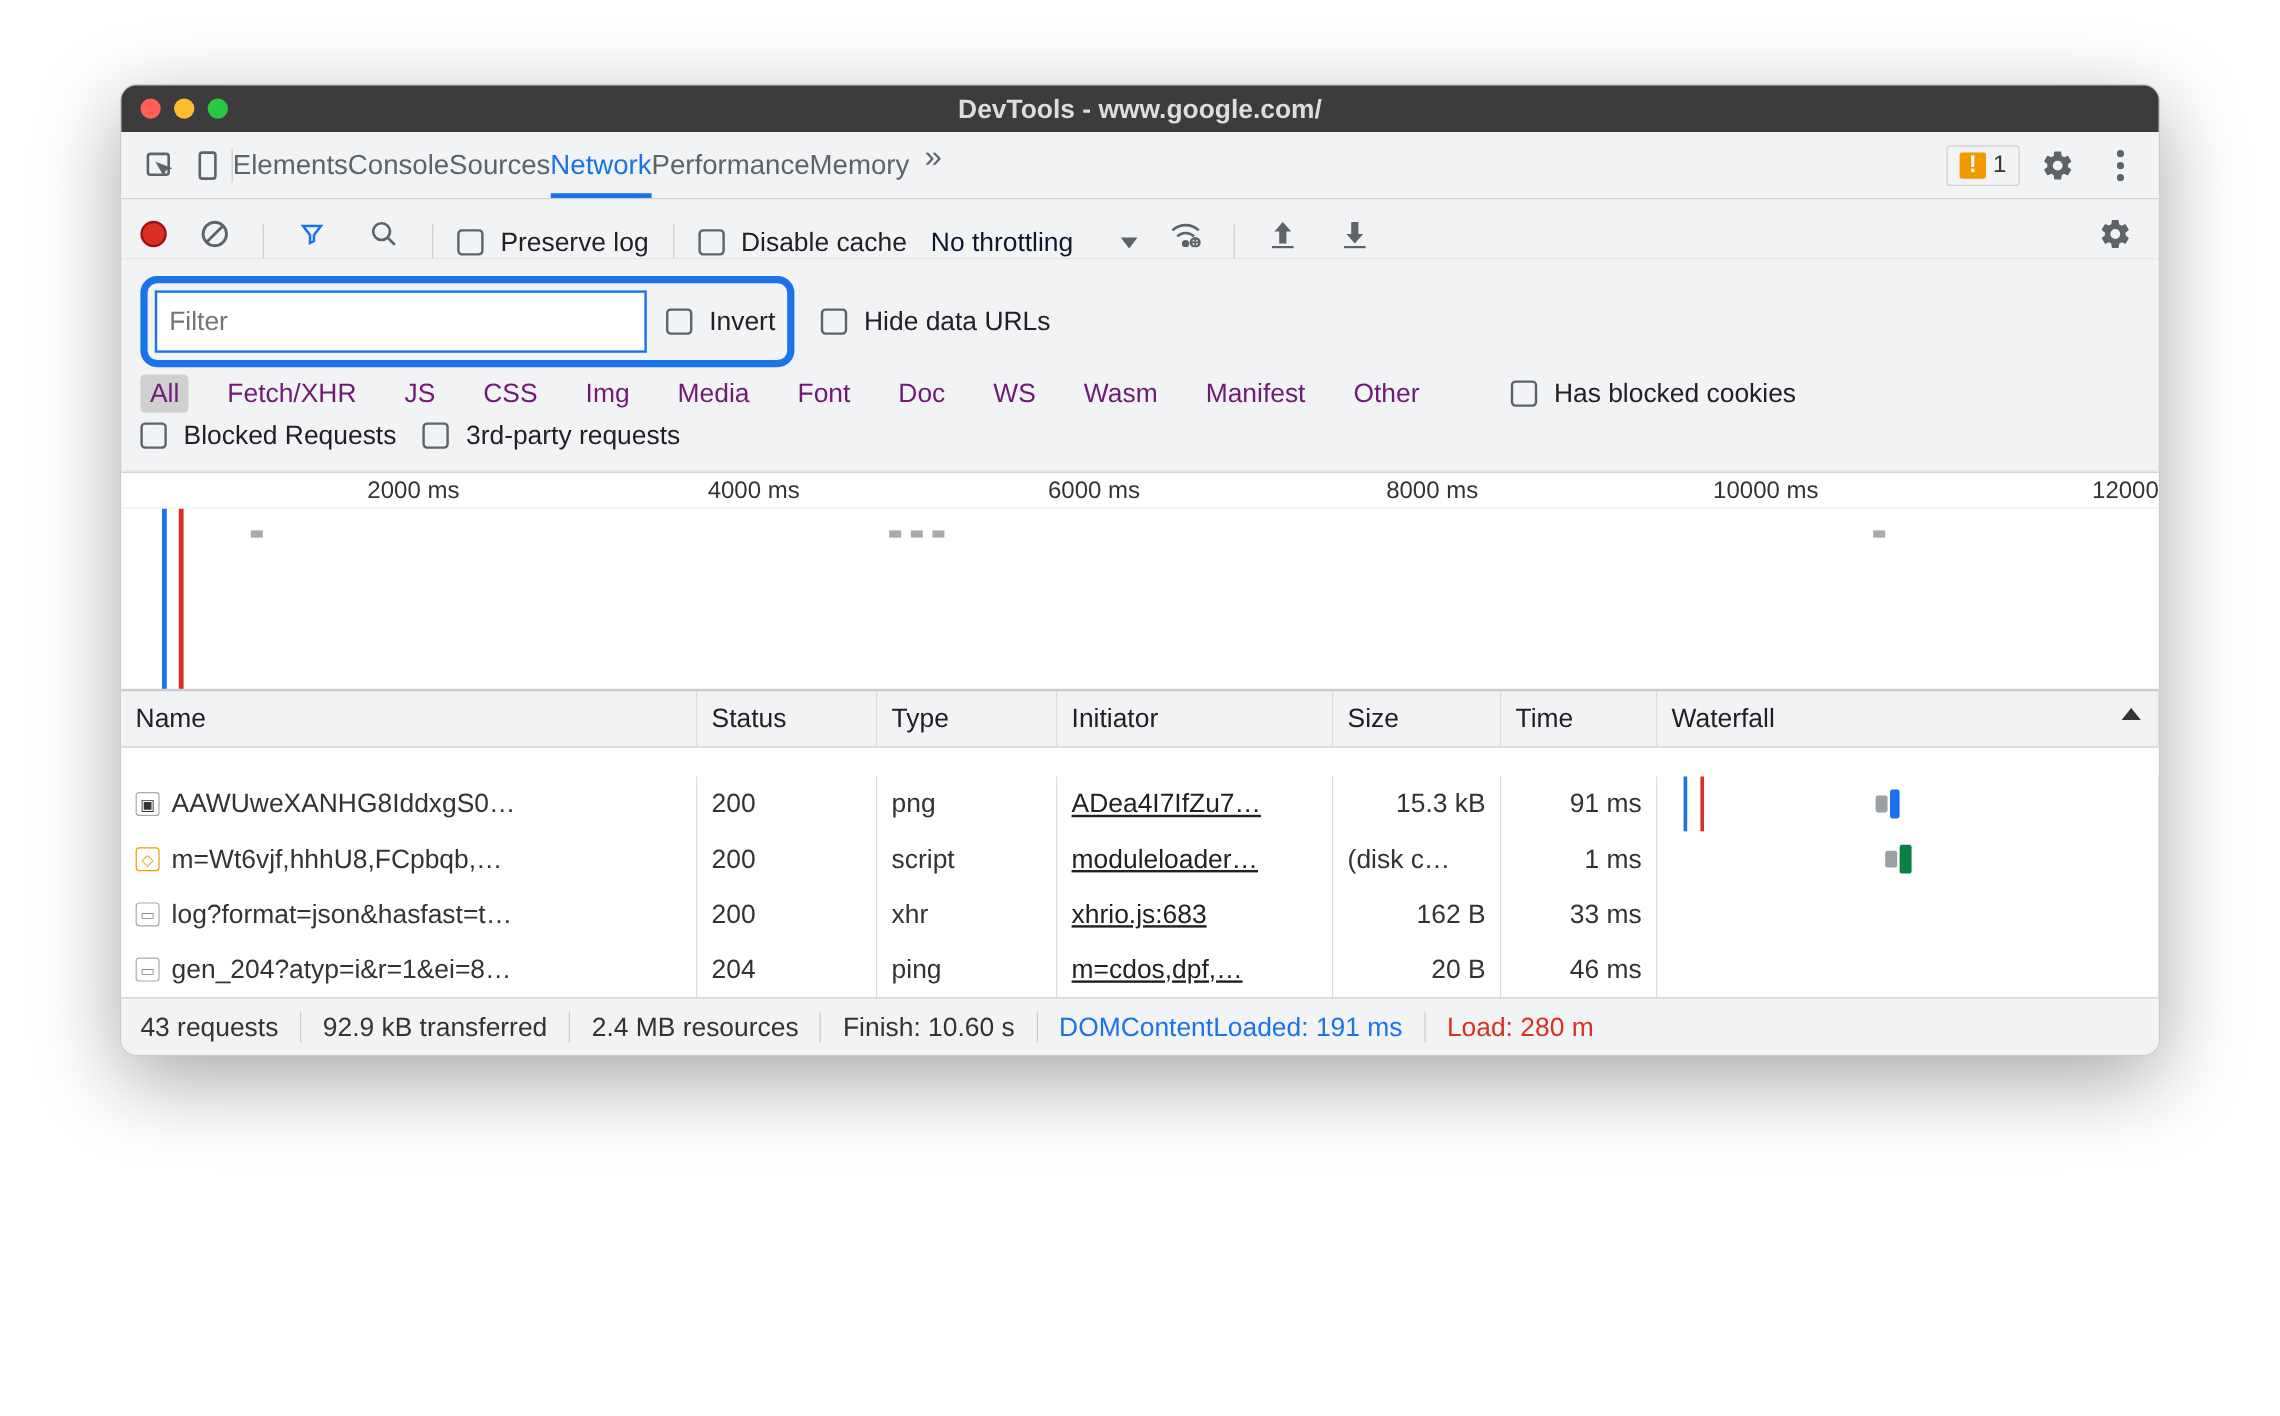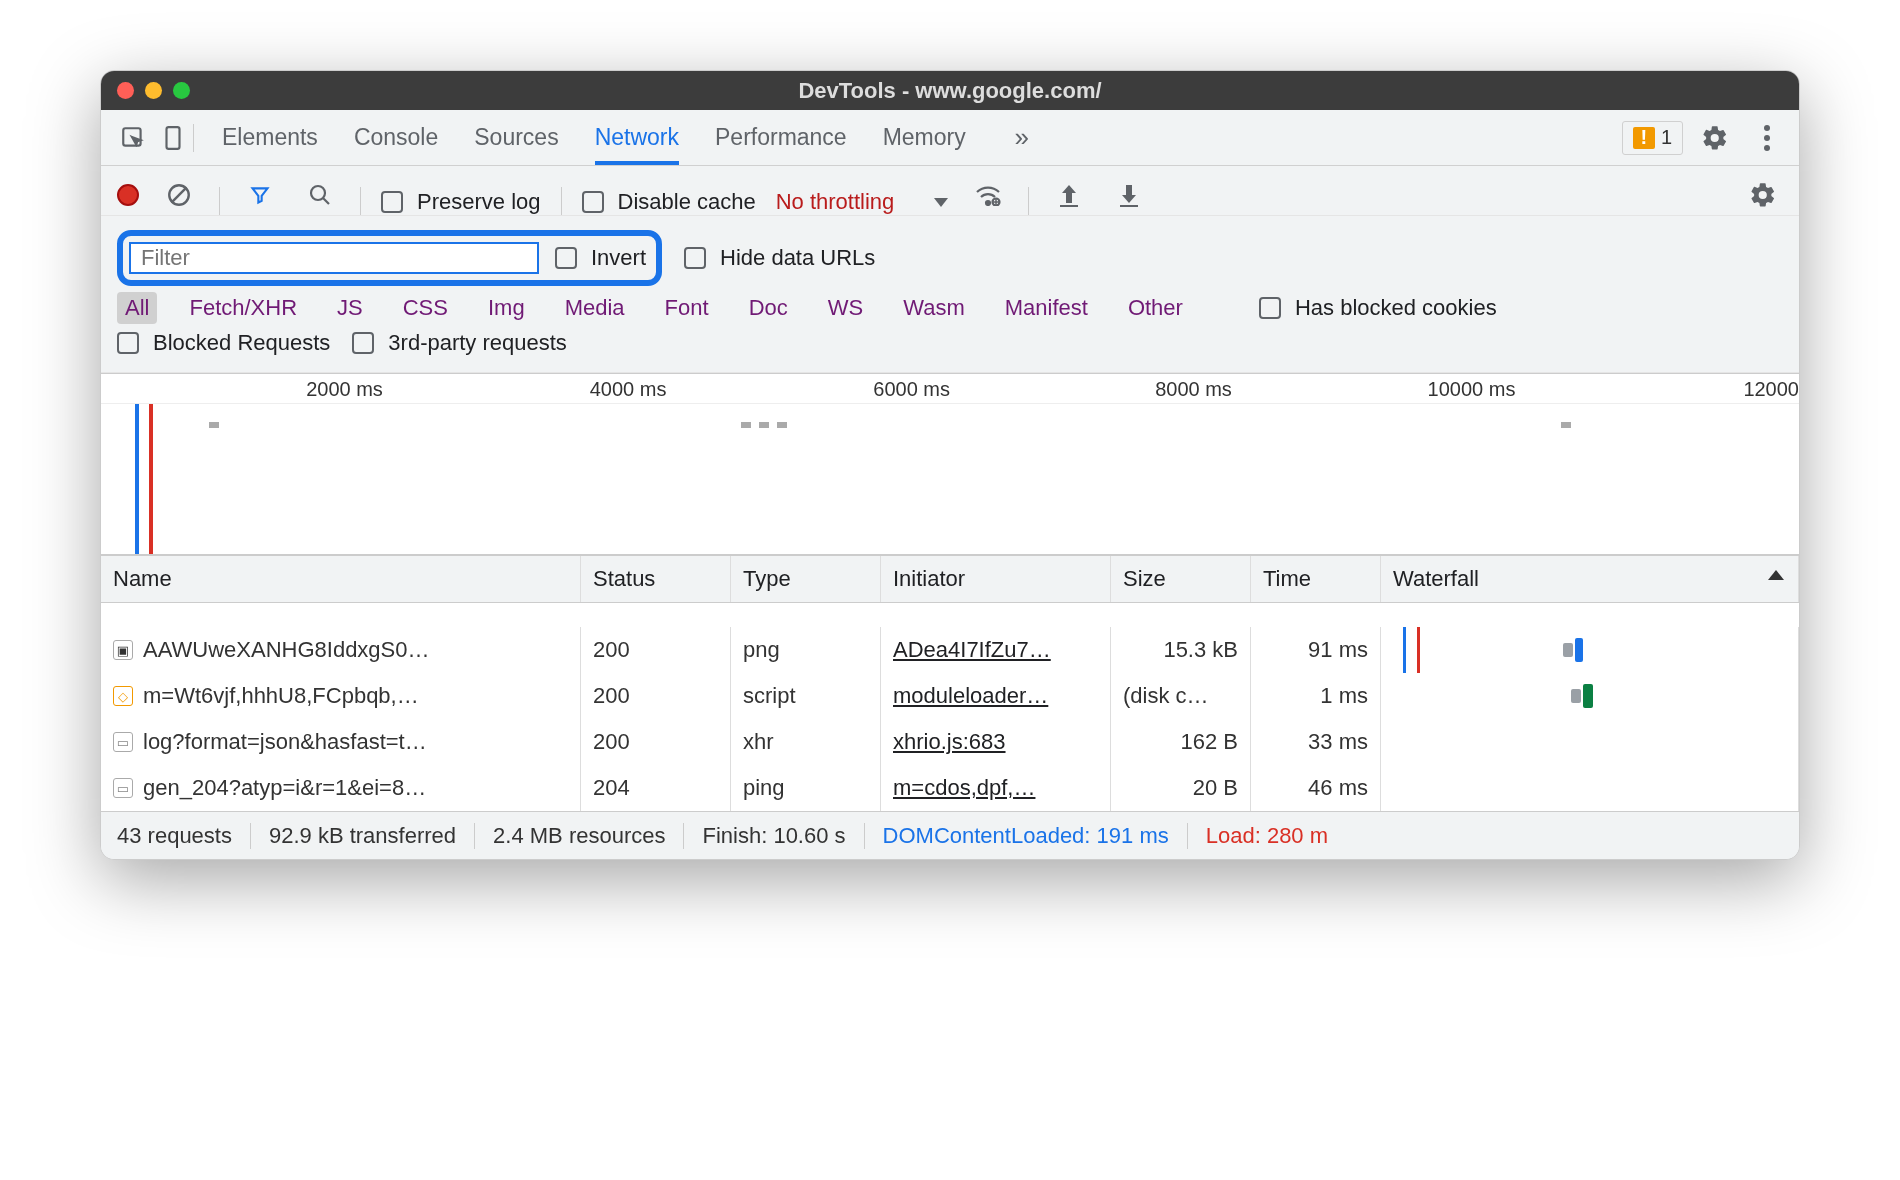--- a/index.html
+++ b/index.html
@@ -56,24 +56,21 @@
   display: flex;
   align-items: center;
   justify-content: center;
   width: 40px;
   height: 40px;
   color: #5f6368;
   cursor: pointer;
 }
 .tabs {
   display: flex;
-  gap: 36px;
-  margin-left: 28px;
   height: 100%;
-  align-items: center;
 }
 .tab {
   color: #5f6368;
   font-size: 23px;
   cursor: pointer;
   height: 100%;
   display: flex;
   align-items: center;
   border-bottom: 4px solid transparent;
   padding-top: 4px;
@@ -111,36 +108,36 @@
   border-bottom: 1px solid #e5e5e5;
 }
 .rec-dot { width: 22px; height: 22px; background: #d93025; border-radius: 50%; border: 2px solid #a50e0e; }
 .vdiv { width: 1px; height: 28px; background: #ccc; }
 .funnel { width: 22px; height: 20px; }
 .chk {
   width: 22px; height: 22px; border: 2px solid #5f6368; border-radius: 4px;
   display: inline-block; vertical-align: middle; margin-right: 6px;
 }
 .tlabel { display:flex; align-items:center; gap:8px; color:#202124; font-size: 22px; cursor: pointer; }
-.select-wrap { display:flex; align-items:center; gap:10px; color:#b91c1c; font-size: 22px; cursor: pointer; }
+.select-wrap { display:flex; align-items:center; gap:10px; color:#0f172a; font-size: 22px; cursor: pointer; }
 .caret-down { width:0; height:0; border-left:7px solid transparent; border-right:7px solid transparent; border-top:9px solid #5f6368;}
 
 .filters {
   padding: 8px 16px 10px;
   border-bottom: 1px solid #e5e5e5;
 }
 .filters-row { display:flex; align-items:center; gap:22px; flex-wrap: wrap; margin: 6px 0;}
 .highlight-box {
   border: 6px solid #1a73e8;
   border-radius: 14px;
   padding: 6px 10px 6px 6px;
   display:flex; align-items:center; gap:16px;
 }
 .filter-input {
-  width: 410px; height: 32px; border: 2px solid #1a73e8;
+  width: 410px; height: 52px; border: 2px solid #1a73e8;
   font-size: 22px; color:#888; padding: 0 10px; background:#fff;
 }
 .filter-types { display:flex; gap:24px; align-items:center; }
 .ftype { font-size: 22px; color:#701a75; cursor:pointer; padding: 3px 8px; border-radius:4px;}
 .ftype.active { background: #d0d0d0; }
 
 .timeline {
   border-top: 1px solid #ccc;
   border-bottom: 1px solid #ccc;
   background: #fff;

